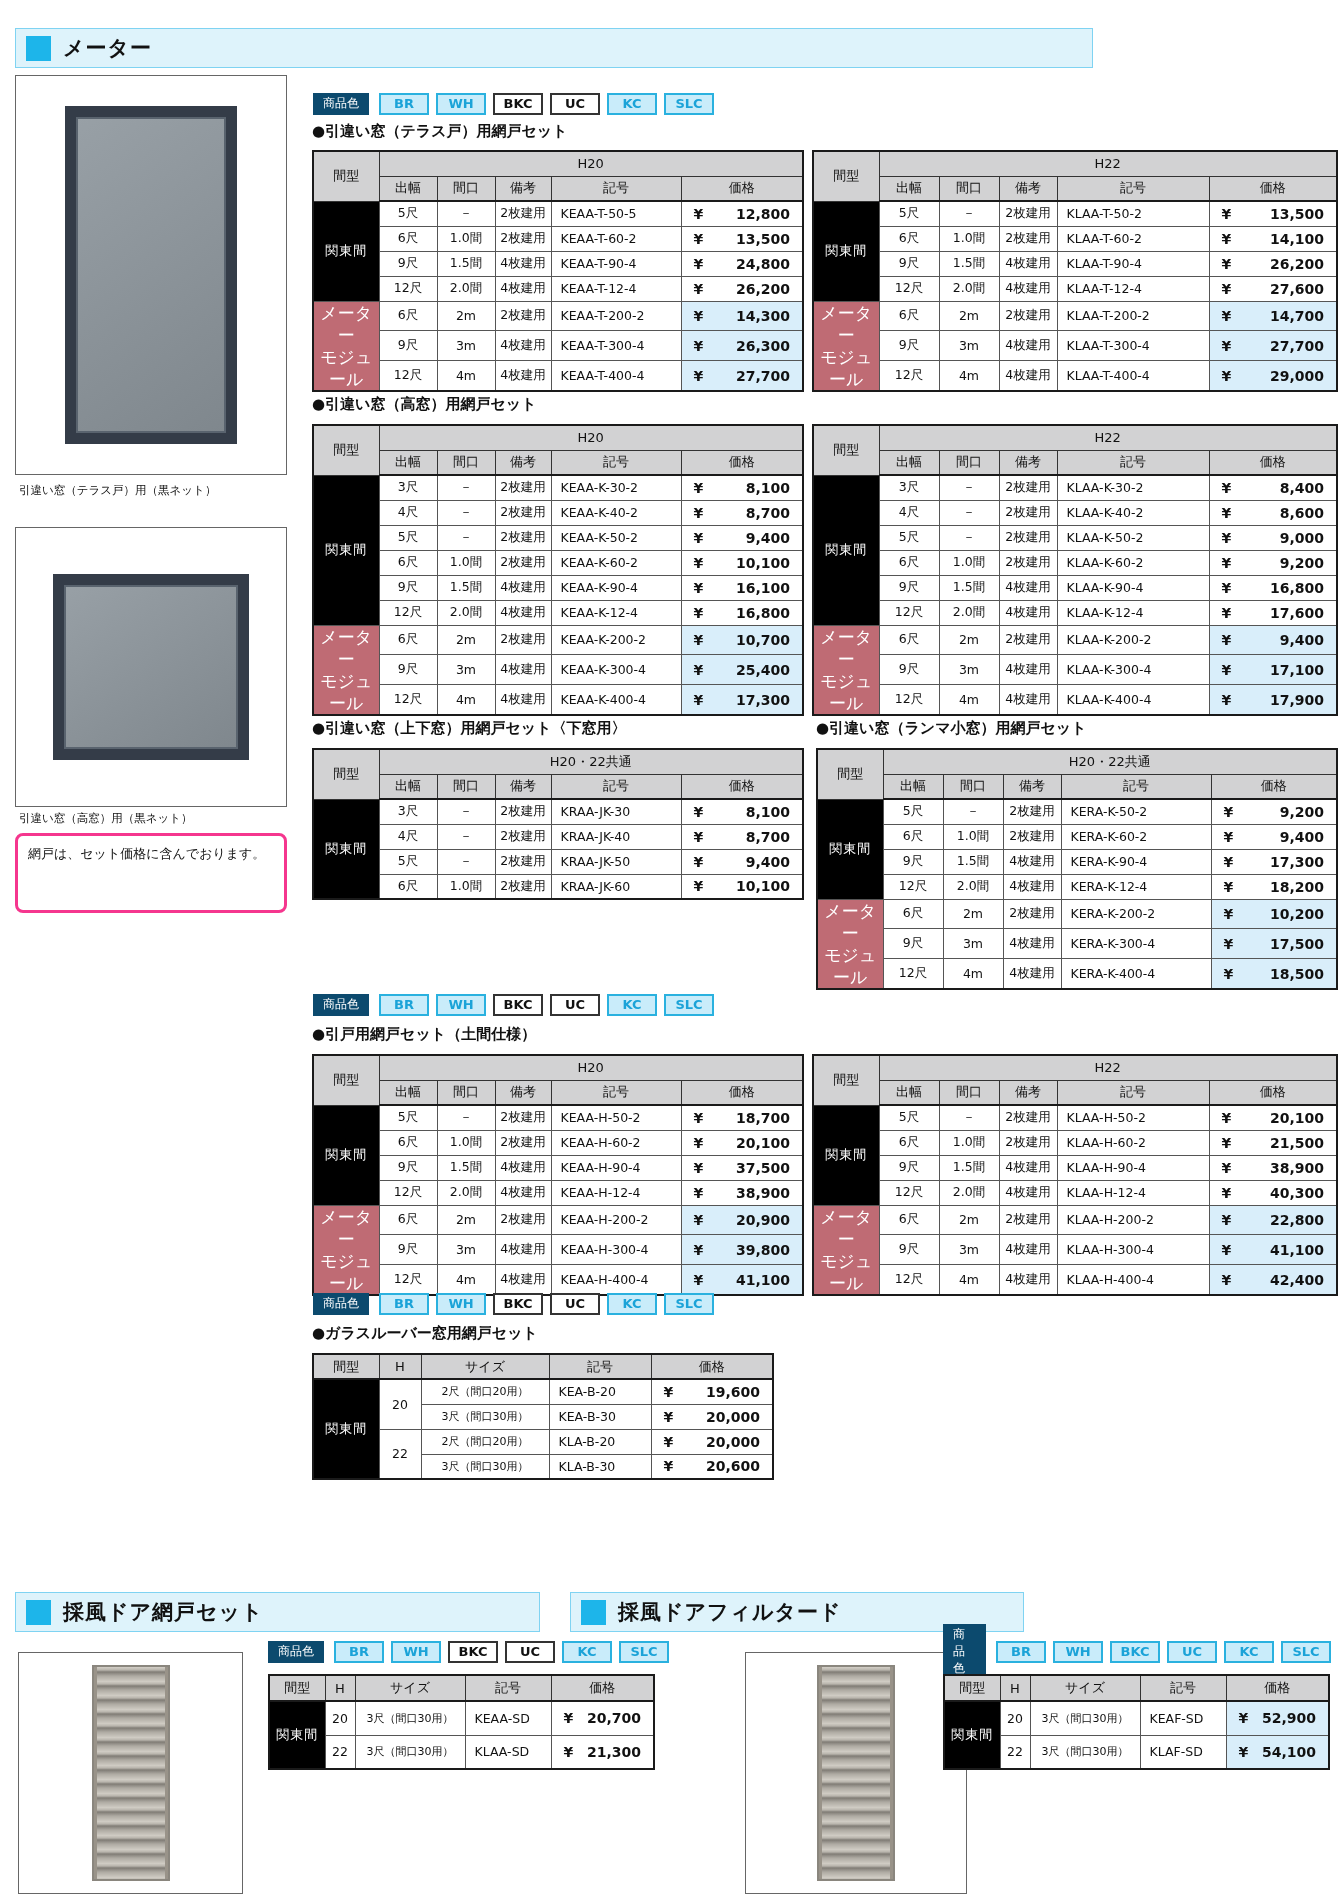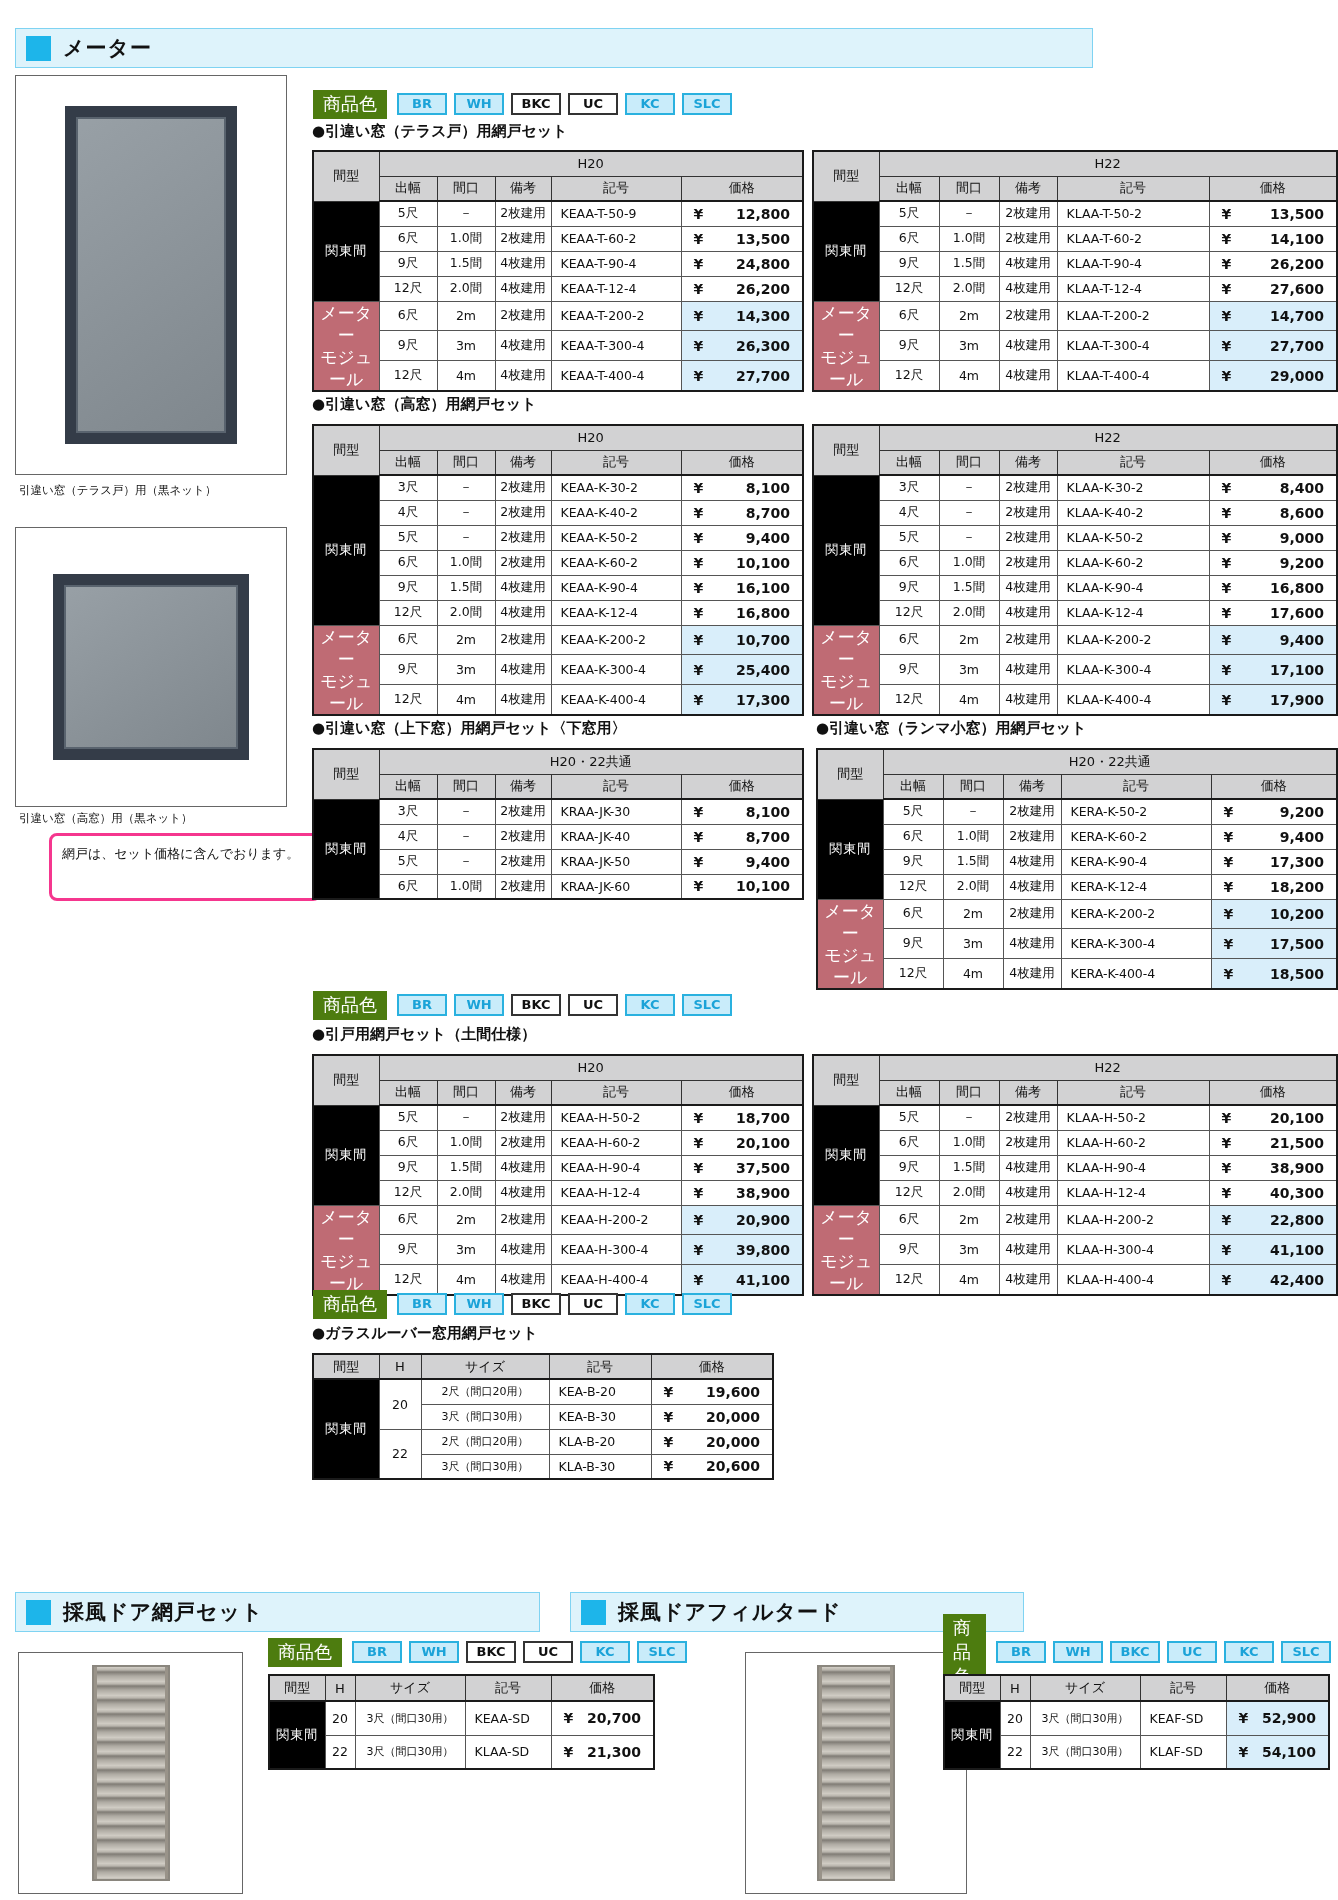--- a/index.html
+++ b/index.html
@@ -7,21 +7,21 @@
   body { font-family:"DejaVu Sans","Liberation Sans",sans-serif; color:#111; }
   .page { position:relative; width:1338px; height:1900px; background:#fff; overflow:hidden; }
 
   
   .secbar { position:absolute; height:40px; background:#def3fb; border:1px solid #7fd3f2; display:flex; align-items:center; }
   .sq { width:25px; height:25px; background:#1db5ea; margin:0 12px 0 10px; flex:0 0 auto; }
   .sectitle { font-size:21px; font-weight:bold; color:#111; letter-spacing:1px; }
 
   
   .swatchrow { position:absolute; display:flex; align-items:center; height:24px; }
-  .swlabel { background:#4d7c0f; color:#fff; font-size:18px; padding:2px 10px 3px; margin-right:10px; }
+  .swlabel { background:#0c4a6e; color:#fff; font-size:12px; padding:2px 10px 3px; margin-right:10px; }
   .swatch { display:inline-block; width:50px; height:22px; line-height:18px; text-align:center; font-weight:bold; font-size:13px; margin-right:7px; }
   .swatch.cyan { background:#c9ecfa; border:2px solid #2ab1df; color:#1ba3d8; }
   .swatch.white { background:#fff; border:2px solid #333; color:#111; }
 
   .ttl { position:absolute; font-size:15px; font-weight:bold; color:#111; }
 
   
   .ptable { position:absolute; border-collapse:collapse; table-layout:fixed; background:#fff; border:2px solid #1a1a1a; }
   .ptable th { background:#d2d2d3; border:1px solid #333; font-weight:normal; font-size:13px; color:#111; text-align:center; }
   .ptable thead tr { height:25px; }
@@ -60,21 +60,21 @@
   <div class="imgbox" style="left:15px; top:75px; width:272px; height:400px;">
     <div class="frame" style="width:172px; height:338px; margin-top:30px;"></div>
   </div>
   <div class="caption" style="left:19px; top:483px; width:268px;">引違い窓（テラス戸）用（黒ネット）</div>
 
   <div class="imgbox" style="left:15px; top:527px; width:272px; height:280px;">
     <div class="frame" style="width:196px; height:186px; margin-top:46px;"></div>
   </div>
   <div class="caption" style="left:19px; top:811px; width:268px;">引違い窓（高窓）用（黒ネット）</div>
 
-  <div class="notebox" style="left:15px; top:833px; width:272px; height:68px;margin-left:34px;">網戸は、セット価格に含んでおります。</div>
+  <div class="notebox" style="left:15px; top:833px; width:272px; height:80px;">網戸は、セット価格に含んでおります。</div>
 
   <div class="swatchrow" style="left:313px; top:92px;">
     <span class="swlabel">商品色</span>
     <span style="display:flex;">
         <span class="swatch cyan">BR</span>
         <span class="swatch cyan">WH</span>
         <span class="swatch white">BKC</span>
         <span class="swatch white">UC</span>
         <span class="swatch cyan">KC</span>
         <span class="swatch cyan">SLC</span>
@@ -103,21 +103,21 @@
           <th>記号</th>
           <th>価格</th>
         </tr>
       </thead>
       <tbody>
         <tr>
           <td rowspan="4" class="navy">関東間</td>
           <td>5尺</td>
           <td>－</td>
           <td>2枚建用</td>
-          <td class="kigo">KEAA-T-50-9</td>
+          <td class="kigo">KEAA-T-50-5</td>
           <td class="price"><span class="yen">¥</span><span>12,800</span></td>
         </tr>
         <tr>
           <td>6尺</td>
           <td>1.0間</td>
           <td>2枚建用</td>
           <td class="kigo">KEAA-T-60-2</td>
           <td class="price"><span class="yen">¥</span><span>13,500</span></td>
         </tr>
         <tr>

